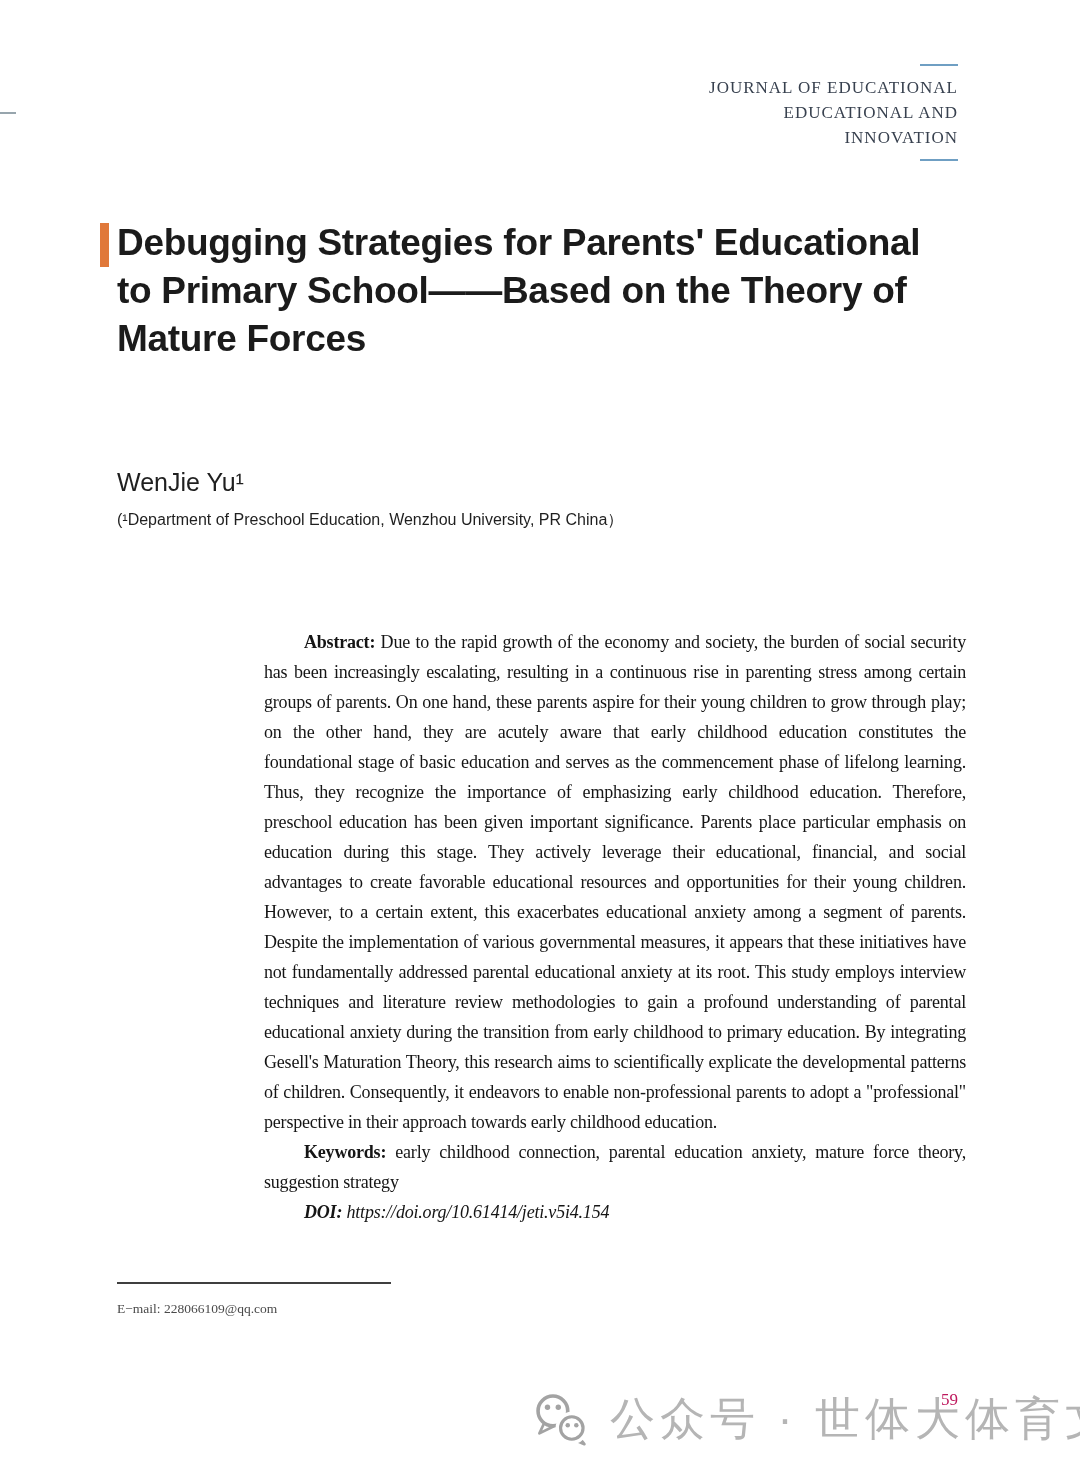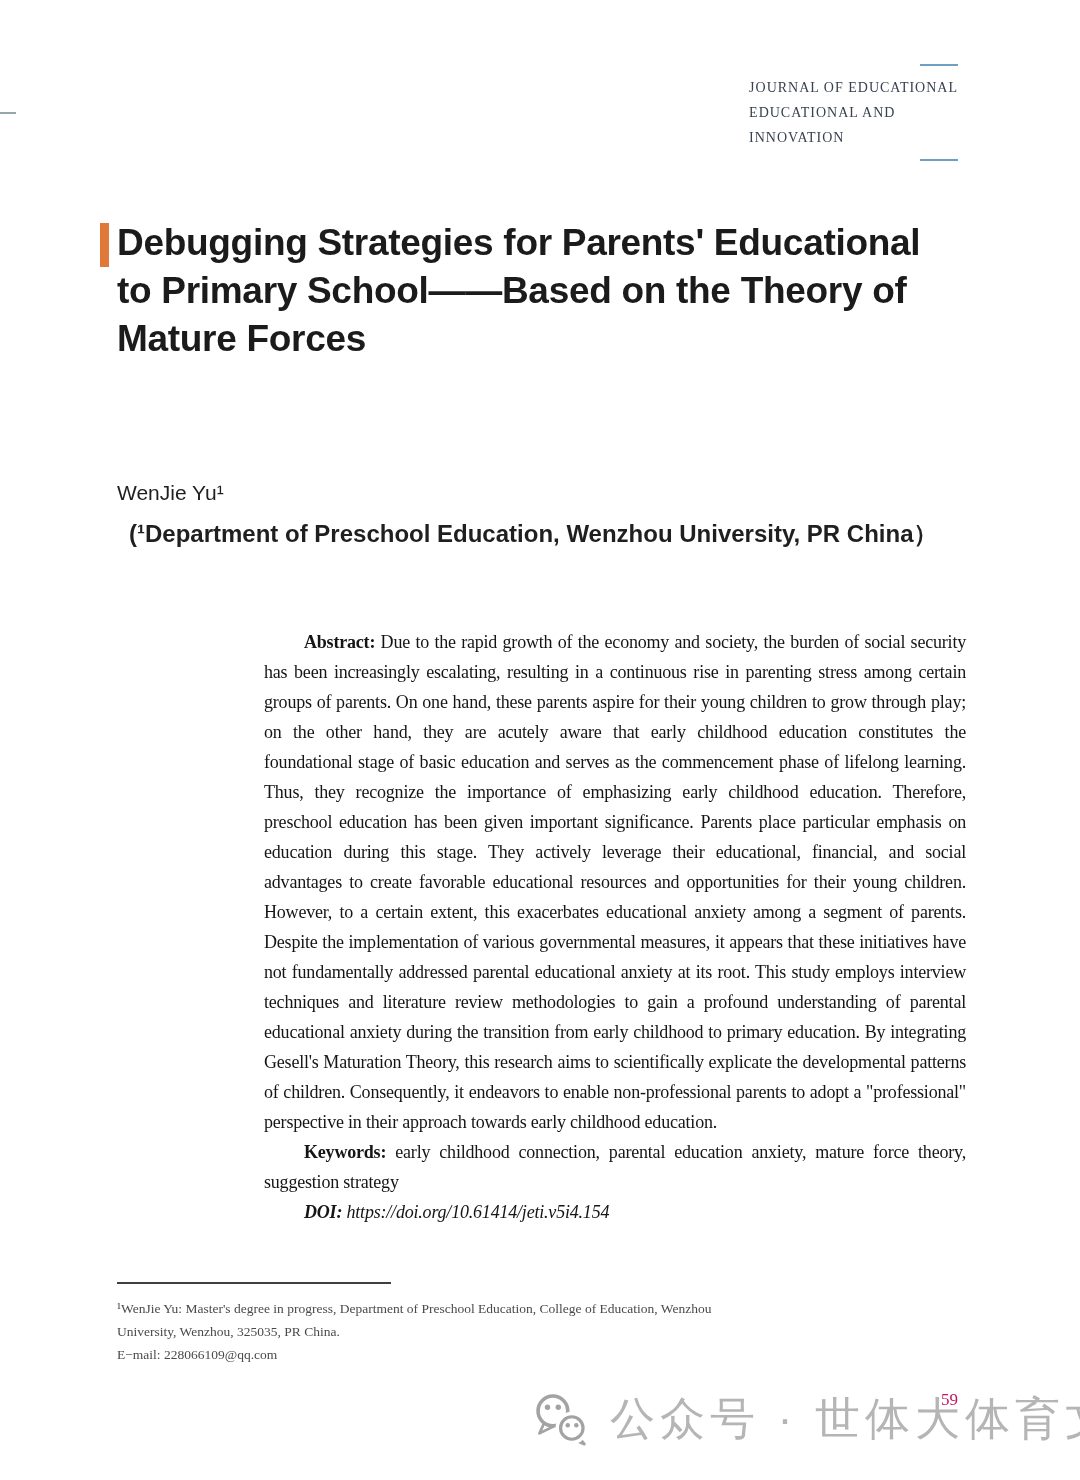--- a/index.html
+++ b/index.html
@@ -18,24 +18,24 @@
     position: absolute;
     left: 0; top: 112px;
     width: 16px; height: 2px;
     background: #97a5ad;
   }
 
   
   .journal-header {
     position: absolute;
     top: 64px; right: 122px;
-    text-align: left;
+    text-align: right;
     color: #38414f;
     font-family: "Liberation Serif", serif;
-    font-size: 14px;
+    font-size: 17px;
     line-height: 25px;
     letter-spacing: 1px;
   }
   .jh-rule {
     width: 38px; height: 2px;
     background: #6f9fc3;
     margin-left: auto;
   }
   .jh-rule-top { margin-bottom: 9px; }
   .jh-rule-bottom { margin-top: 9px; }
@@ -53,22 +53,22 @@
     font-weight: bold;
     font-size: 37px;
     line-height: 48px;
     color: #1b1b1b;
     letter-spacing: -0.3px;
     white-space: nowrap;
   }
 
   
   .authors { position: absolute; left: 117px; top: 468px; font-family: "Liberation Sans", sans-serif; color: #1f1f1f; }
-  .author-name { font-size: 21px; margin: 13px 0 13px 0; }
-  .affiliation { font-size: 24px; margin: 12px; font-weight: bold; }
+  .author-name { font-size: 25px; margin: 0 0 13px 0; }
+  .affiliation { font-size: 16px; margin: 0; }
 
   
   .abstract-block {
     position: absolute;
     left: 264px; top: 627px;
     width: 702px;
     font-size: 18px;
     line-height: 30px;
     letter-spacing: -0.2px;
     color: #151515;
@@ -146,21 +146,20 @@
   </section>
 
   <section class="abstract-block">
     <p class="para-justify"><span class="lbl">Abstract:</span> <span>Due to the rapid growth of the economy and society, the burden of social security has been increasingly escalating, resulting in a continuous rise in parenting stress among certain groups of parents. On one hand, these parents aspire for their young children to grow through play; on the other hand, they are acutely aware that early childhood education constitutes the foundational stage of basic education and serves as the commencement phase of lifelong learning. Thus, they recognize the importance of emphasizing early childhood education. Therefore, preschool education has been given important significance. Parents place particular emphasis on education during this stage. They actively leverage their educational, financial, and social advantages to create favorable educational resources and opportunities for their young children. However, to a certain extent, this exacerbates educational anxiety among a segment of parents. Despite the implementation of various governmental measures, it appears that these initiatives have not fundamentally addressed parental educational anxiety at its root. This study employs interview techniques and literature review methodologies to gain a profound understanding of parental educational anxiety during the transition from early childhood to primary education. By integrating Gesell's Maturation Theory, this research aims to scientifically explicate the developmental patterns of children. Consequently, it endeavors to enable non-professional parents to adopt a "professional" perspective in their approach towards early childhood education.</span></p>
     <p class="para-justify"><span class="lbl">Keywords:</span> <span>early childhood connection, parental education anxiety, mature force theory, suggestion strategy</span></p>
     <p class="para-indent"><span class="lbl">DOI:</span> <span>https://doi.org/10.61414/jeti.v5i4.154</span></p>
   </section>
 
   <footer class="footnote">
     <div class="footnote-rule"></div>
-    <p>¹WenJie Yu: Master's degree in progress, Department of Preschool Education, College of Education, Wenzhou University, Wenzhou, 325035, PR China.</p>
     <p>E−mail: 228066109@qq.com</p>
   </footer>
 
   <div class="watermark">
     <svg class="wechat-icon" viewBox="0 0 64 60" xmlns="http://www.w3.org/2000/svg">
       <path d="M14 33 L8 46 L24 38 Z" fill="#ffffff" stroke="#a3a3a3" stroke-width="3" stroke-linejoin="round"></path>
       <circle cx="23" cy="21" r="16.5" fill="#ffffff" stroke="#a3a3a3" stroke-width="4"></circle>
       <circle cx="17" cy="17" r="3" fill="#a3a3a3"></circle>
       <circle cx="29" cy="17" r="3" fill="#a3a3a3"></circle>
       <path d="M50 48 L58 58 L42 51 Z" fill="#ffffff" stroke="#a3a3a3" stroke-width="3" stroke-linejoin="round"></path>

